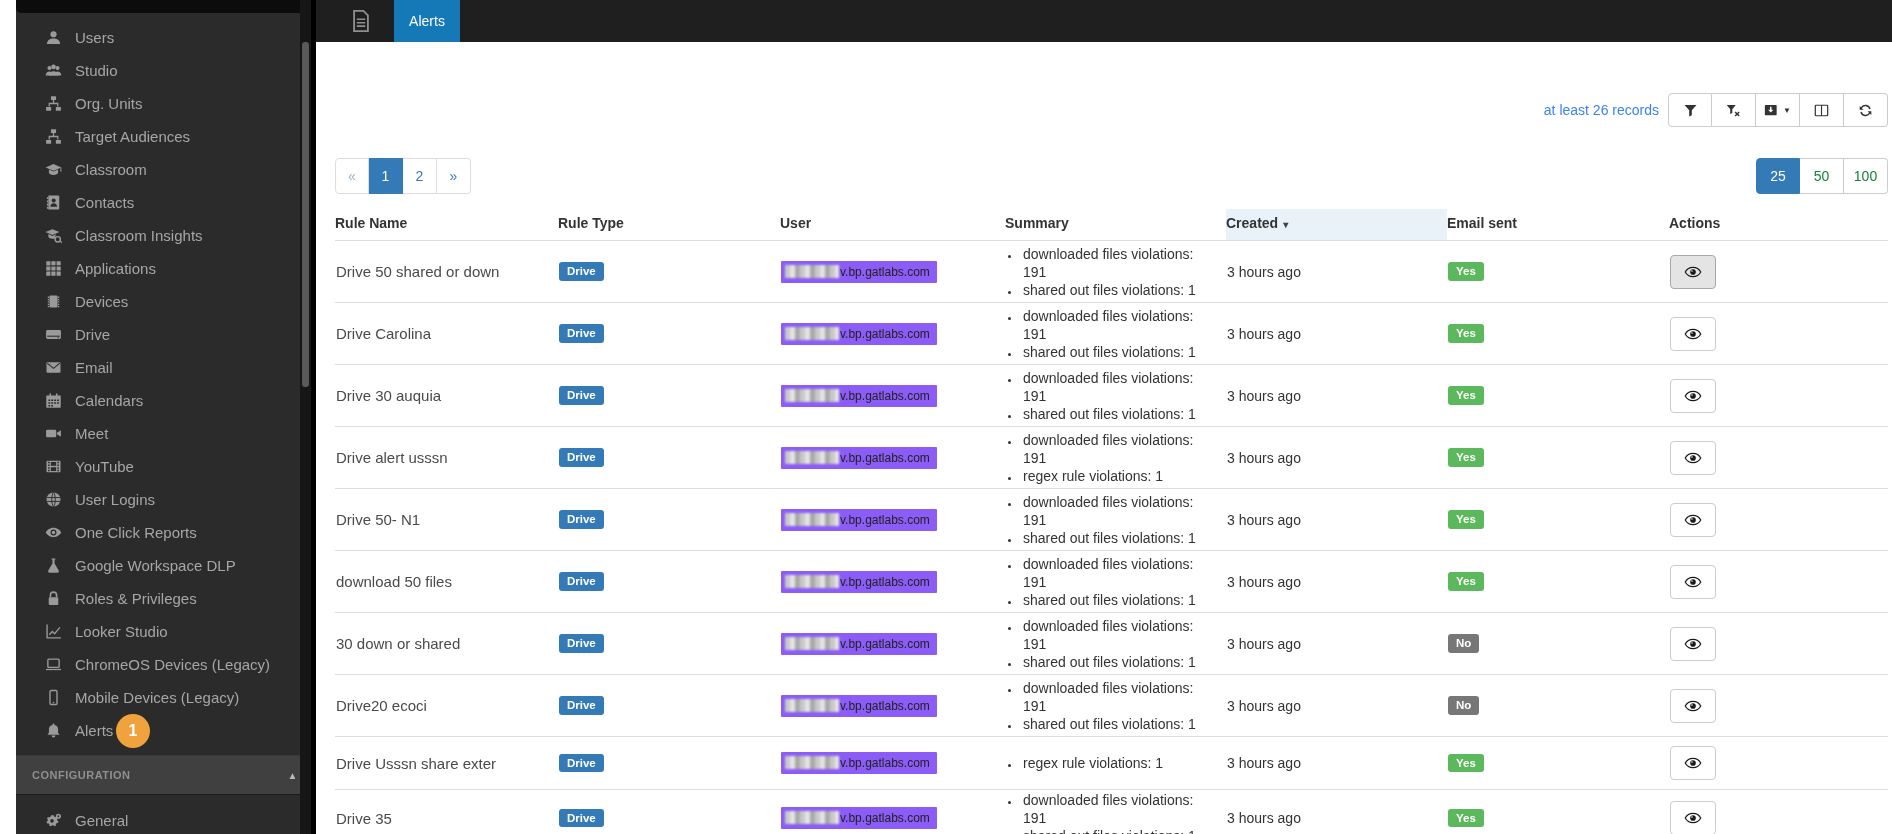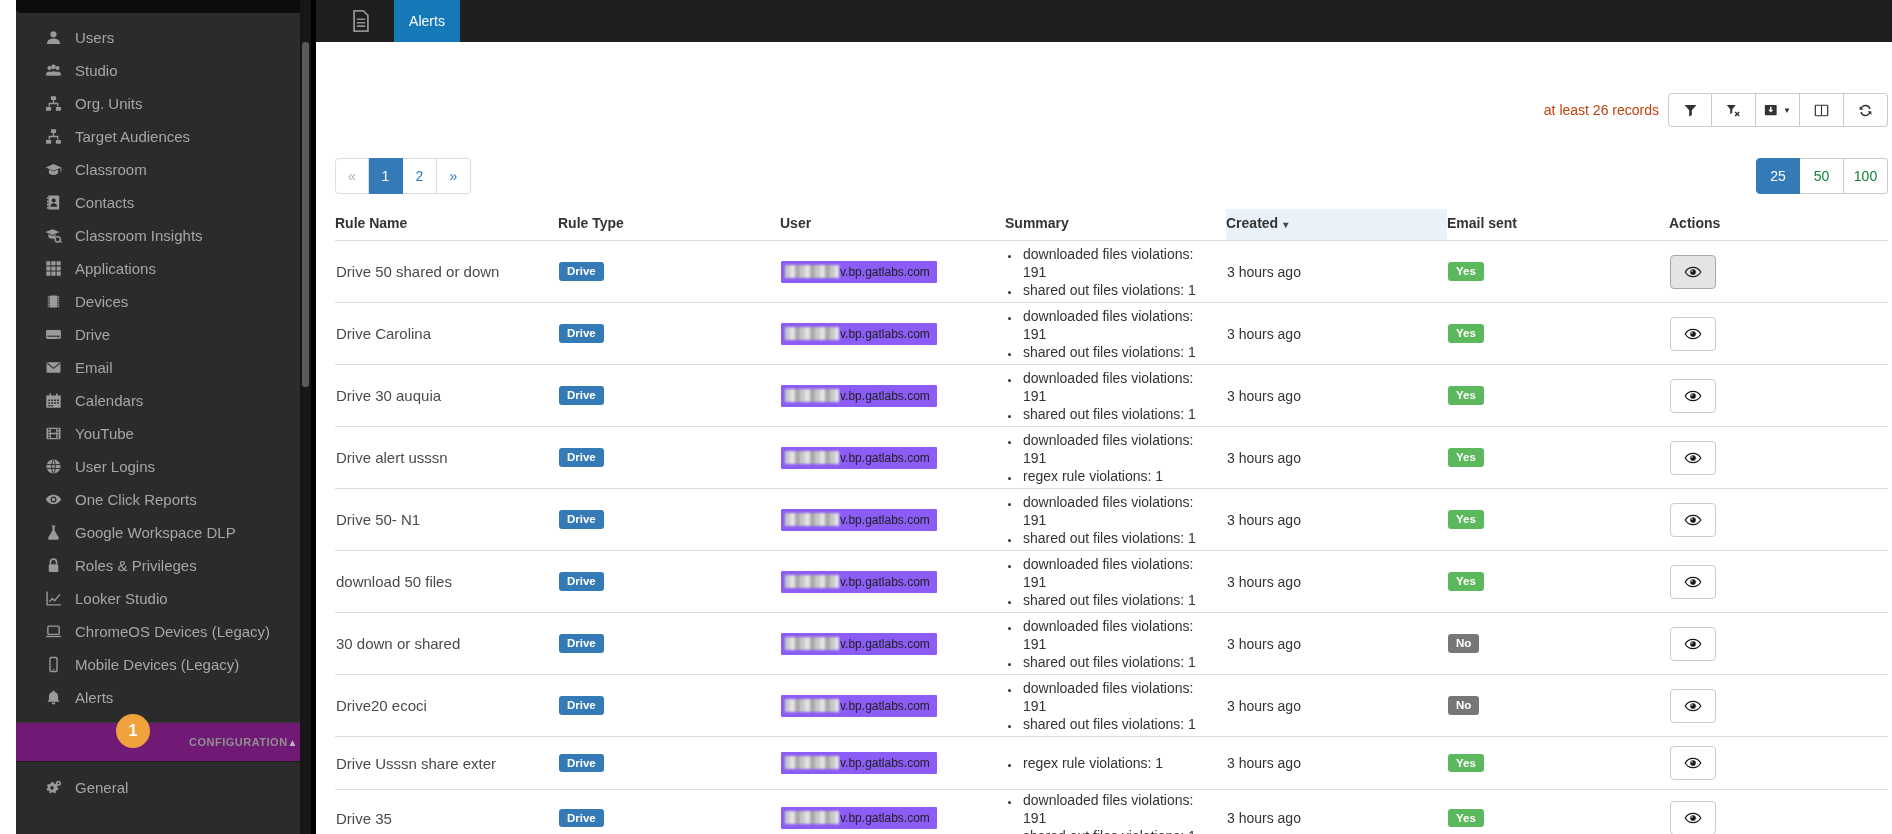--- a/index.html
+++ b/index.html
@@ -7,42 +7,42 @@
        font-family:"Liberation Sans",sans-serif;-webkit-font-smoothing:antialiased}
 
   
   .sidebar{position:absolute;left:16px;top:0;width:300px;height:834px;background:#2b2b2b;z-index:1}
   .sb-top{height:13px;background:#0c0c0c;border-radius:0 0 5px 5px}
   .sb-nav{padding-top:8px}
   .sb-item{height:33px;display:flex;align-items:center;padding-left:27px;color:#a6a6a6;
            font-size:15px;cursor:pointer;white-space:nowrap}
   .sb-item .ic{width:20px;display:flex;justify-content:center;align-items:center;
                margin-right:12px;color:#9a9a9a;flex:none}
-  .sb-section{margin-top:8px;height:38px;background:#701a75;border-top:1px solid #383838;
+  .sb-section{margin-top:8px;height:38px;background:#404040;border-top:1px solid #383838;
               border-bottom:1px solid #1c1c1c;display:flex;align-items:center;
-              justify-content:flex-end;padding:0 18px 0 16px;color:#8f8f8f;
+              justify-content:space-between;padding:0 18px 0 16px;color:#8f8f8f;
               font-size:11px;font-weight:bold;letter-spacing:.5px}
   .sb-caret{color:#b9b9b9;font-size:10px;cursor:pointer}
   .sb-config{padding-top:9px}
 
   .sb-scroll{position:absolute;left:300px;top:0;width:11px;height:834px;background:#161616;z-index:2}
   .sb-thumb{position:absolute;left:2px;top:42px;width:7px;height:345px;background:#5a5a5a;border-radius:3px}
   .sb-border{position:absolute;left:311px;top:0;width:5px;height:834px;background:#000;z-index:2}
 
   
   .main{position:absolute;left:316px;top:0;width:1576px;height:834px}
   .topbar{height:42px;background:#1f1f1f;display:flex;align-items:stretch}
   .doc-ic{align-self:center;margin-left:33px;color:#8f8f8f;display:flex}
   .tab{margin-left:21px;width:66px;background:#1579b8;color:#fff;font-size:14px;
        display:flex;align-items:center;justify-content:center;cursor:pointer}
   .content{position:relative;height:792px;background:#fff}
 
   
   .toolbar{position:absolute;top:51px;right:4px;display:flex;align-items:center}
-  .records{font-size:14px;color:#c2410c;margin-right:9px}
+  .records{font-size:14px;color:#3b82f6;margin-right:9px}
   .btn-group{display:flex}
   .tb-btn{min-width:44px;height:34px;background:#fff;border:1px solid #ccc;border-left-width:0;
           display:flex;align-items:center;justify-content:center;color:#333;cursor:pointer;padding:0 6px}
   .tb-btn:first-child{border-left-width:1px;border-radius:4px 0 0 4px}
   .tb-btn:last-child{border-radius:0 4px 4px 0}
   .tb-caret{font-size:8px;margin-left:4px;color:#333}
 
   
   .pagerow{position:absolute;top:116px;left:19px;right:4px;display:flex;
            justify-content:space-between;align-items:center}
@@ -214,20 +214,29 @@
         <span class="ic">
           <svg width="17" height="17" viewBox="0 0 16 16" fill="currentColor">
             <path d="M1.2 3.4h13.6V14a.9.9 0 01-.9.9H2.1a.9.9 0 01-.9-.9z"></path>
             <path d="M4.2 1.3h1.5v2.9H4.2zM10.3 1.3h1.5v2.9h-1.5z"></path>
             <g fill="#2b2b2b">
               <path d="M3.2 7h1.7v1.5H3.2zM5.9 7h1.7v1.5H5.9zM8.6 7h1.7v1.5H8.6zM11.3 7H13v1.5h-1.7zM3.2 9.6h1.7v1.5H3.2zM5.9 9.6h1.7v1.5H5.9zM8.6 9.6h1.7v1.5H8.6zM11.3 9.6H13v1.5h-1.7zM3.2 12.2h1.7v1.5H3.2zM5.9 12.2h1.7v1.5H5.9z"></path>
             </g>
           </svg>
         </span>
         <span>Calendars</span>
+      </div>
+      <div class="sb-item">
+        <span class="ic">
+          <svg width="17" height="17" viewBox="0 0 16 16" fill="currentColor">
+            <rect x="1" y="4.4" width="9.6" height="7.2" rx="1.3"></rect>
+            <path d="M11.3 7.3L15 4.9v6.2l-3.7-2.4z"></path>
+          </svg>
+        </span>
+        <span>Meet</span>
       </div>
       <div class="sb-item">
         <span class="ic">
           <svg width="17" height="17" viewBox="0 0 16 16" fill="currentColor">
             <rect x="1.4" y="2.6" width="13.2" height="10.8" rx="1"></rect>
             <g fill="#2b2b2b">
               <path d="M2.9 3.6h1.5V5H2.9zM2.9 6.1h1.5v1.4H2.9zM2.9 8.6h1.5V10H2.9zM2.9 11.1h1.5v1.4H2.9zM11.6 3.6h1.5V5h-1.5zM11.6 6.1h1.5v1.4h-1.5zM11.6 8.6h1.5V10h-1.5zM11.6 11.1h1.5v1.4h-1.5zM5.5 3.8h5v3.5h-5zM5.5 8.7h5v3.5h-5z"></path>
             </g>
           </svg>
         </span>

